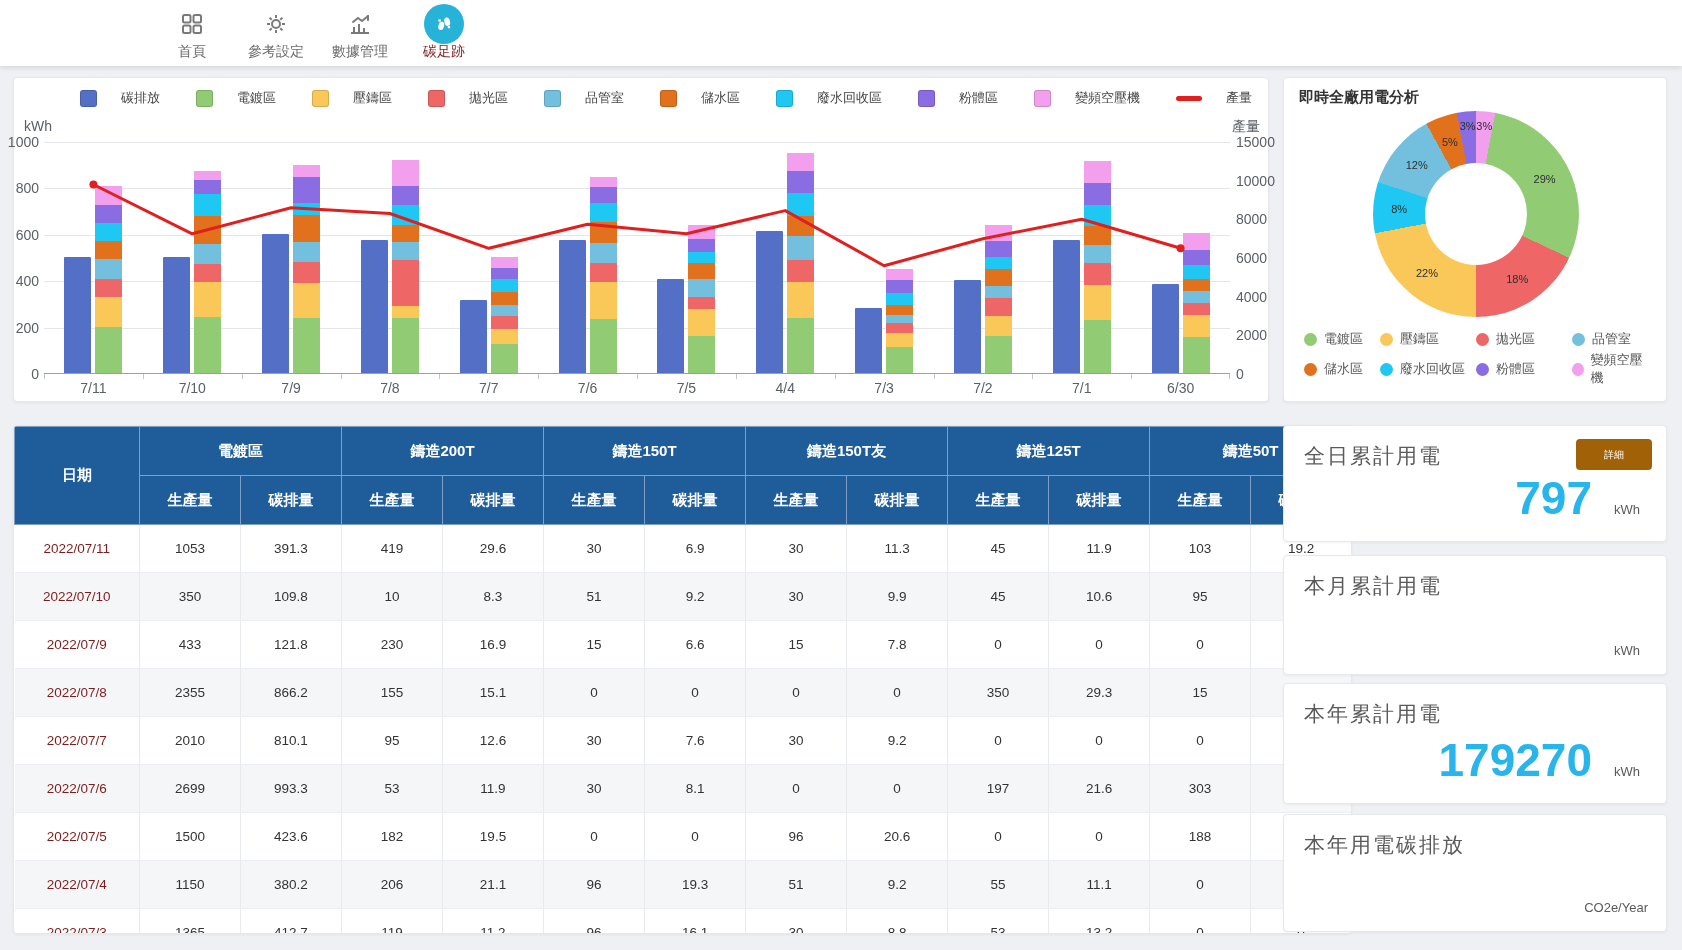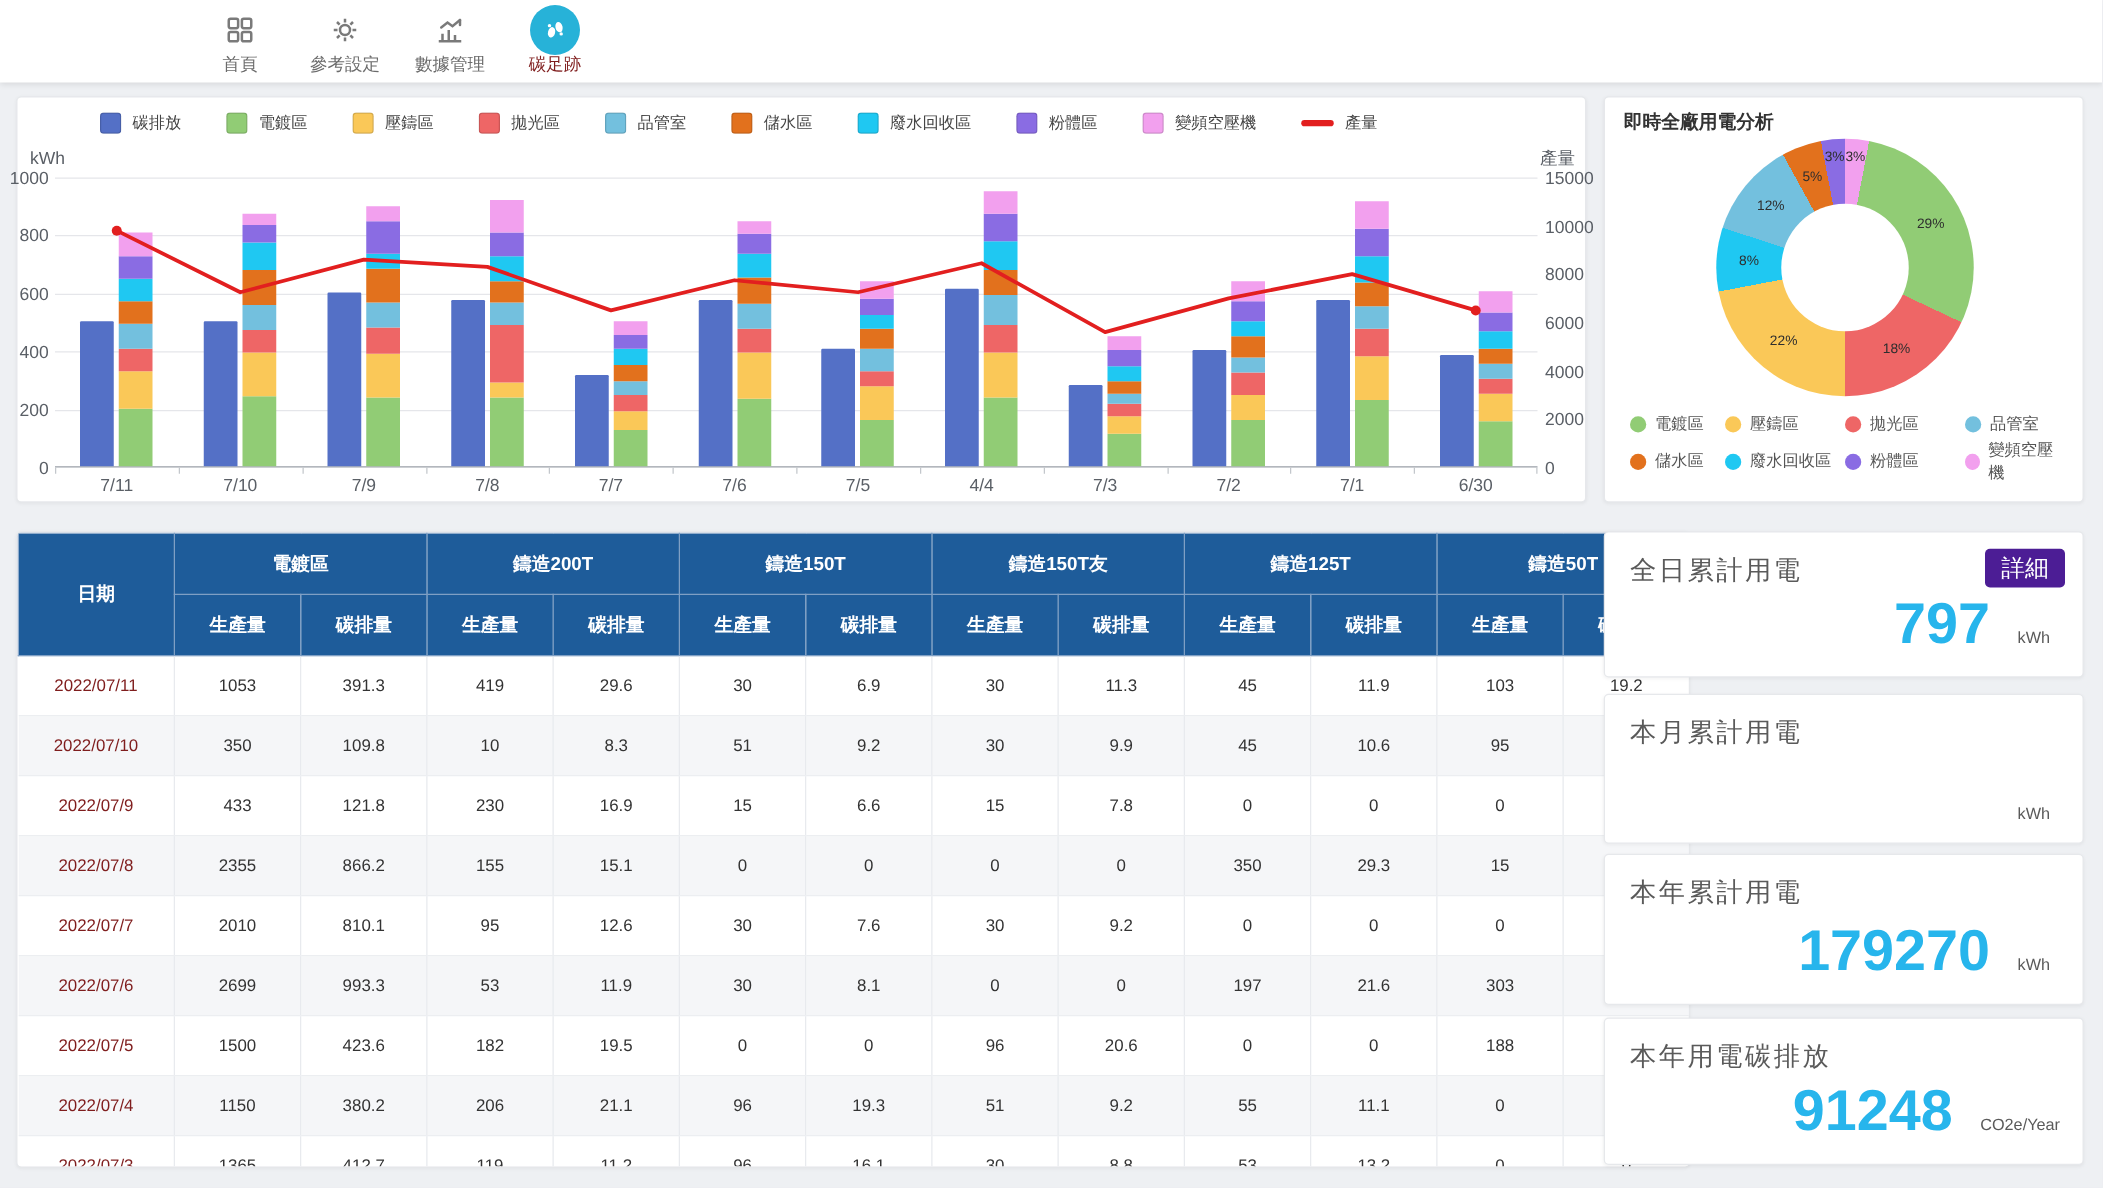--- a/index.html
+++ b/index.html
@@ -24,21 +24,21 @@
   .active-circle { width:40px; height:40px; border-radius:50%; background:#27b2d8;
                    display:flex; align-items:center; justify-content:center; }
 
   
   .card { position:absolute; background:#fff; border-radius:4px; border:1px solid #e6e8eb;
           box-shadow:0 1px 3px rgba(0,0,0,.05); }
 
   
   #chart-card { left:13px; top:77px; width:1254px; height:323px; }
   .chart-legend { position:absolute; left:66px; top:10px; height:20px; display:flex; align-items:center; gap:36px; }
-  .legend-item { display:flex; align-items:center; gap:9px; cursor:pointer; }
+  .legend-item { display:flex; align-items:center; gap:24px; cursor:pointer; }
   .legend-swatch { width:15px; height:15px; border-radius:3px; border:1px solid rgba(0,0,0,.15); }
   .legend-line { width:26px; height:5px; border-radius:3px; }
   .legend-text { font-size:13px; color:#444; }
   #plot { position:absolute; left:30px; top:64px; width:1186px; height:232px; }
   .gridline { position:absolute; left:0; width:100%; height:1px; background:#e5e6ea; }
   .baseline { position:absolute; left:0; bottom:0; width:100%; height:1px; background:#9aa0a8; }
   .xtick { position:absolute; top:232px; width:1px; height:5px; background:#c3c7cc; }
   .ylab-l { position:absolute; width:40px; text-align:right; font-size:14px; color:#5a5f66; }
   .ylab-r { position:absolute; width:46px; text-align:left; font-size:14px; color:#5a5f66; }
   .axis-title { position:absolute; font-size:14px; color:#5a5f66; }
@@ -67,22 +67,22 @@
                   border-right:1px solid #e8eaee; border-bottom:1px solid #eceef1; background:#fff; }
   table.data tr.alt td { background:#f5f6f8; }
   table.data td.datecell { color:#7f1d1d; }
 
   
   .sum-card { left:1283px; width:382px; }
   .sum-title { position:absolute; left:20px; top:16px; font-size:21px; color:#5a5a5a; letter-spacing:2px; }
   .sum-valrow { position:absolute; right:18px; bottom:16px; display:flex; align-items:baseline; gap:22px; }
   .sum-value { font-size:46px; font-weight:bold; color:#27b5ec; }
   .sum-unit { font-size:13px; color:#5a5a5a; min-width:34px; }
-  .detail-btn { position:absolute; right:14px; top:13px; width:64px; height:31px; background:#4c1d95;
-                color:#fff; font-size:19px; border:none; border-radius:4px; cursor:pointer;
+  .detail-btn { position:absolute; right:14px; top:13px; width:76px; height:31px; background:#a16207;
+                color:#fff; font-size:10px; border:none; border-radius:4px; cursor:pointer;
                 display:flex; align-items:center; justify-content:center; }
 </style>
 </head>
 <body>
 
 <div id="app">
 
   <div class="navbar">
     <div class="nav" id="nav-items">
         <div class="nav-item">
@@ -622,19 +622,18 @@
       <div class="card sum-card" style="top: 683px; height: 119px;">
         <div class="sum-title">本年累計用電</div>
         <div class="sum-valrow">
           <span class="sum-value">179270</span>
           <span class="sum-unit">kWh</span>
         </div>
       </div>
       <div class="card sum-card" style="top: 814px; height: 116px;">
         <div class="sum-title">本年用電碳排放</div>
         <div class="sum-valrow">
-          <span class="sum-value">91248</span>
           <span class="sum-unit">CO2e/Year</span>
         </div>
       </div>
     </div>
 
 </div>
 
 </body></html>

